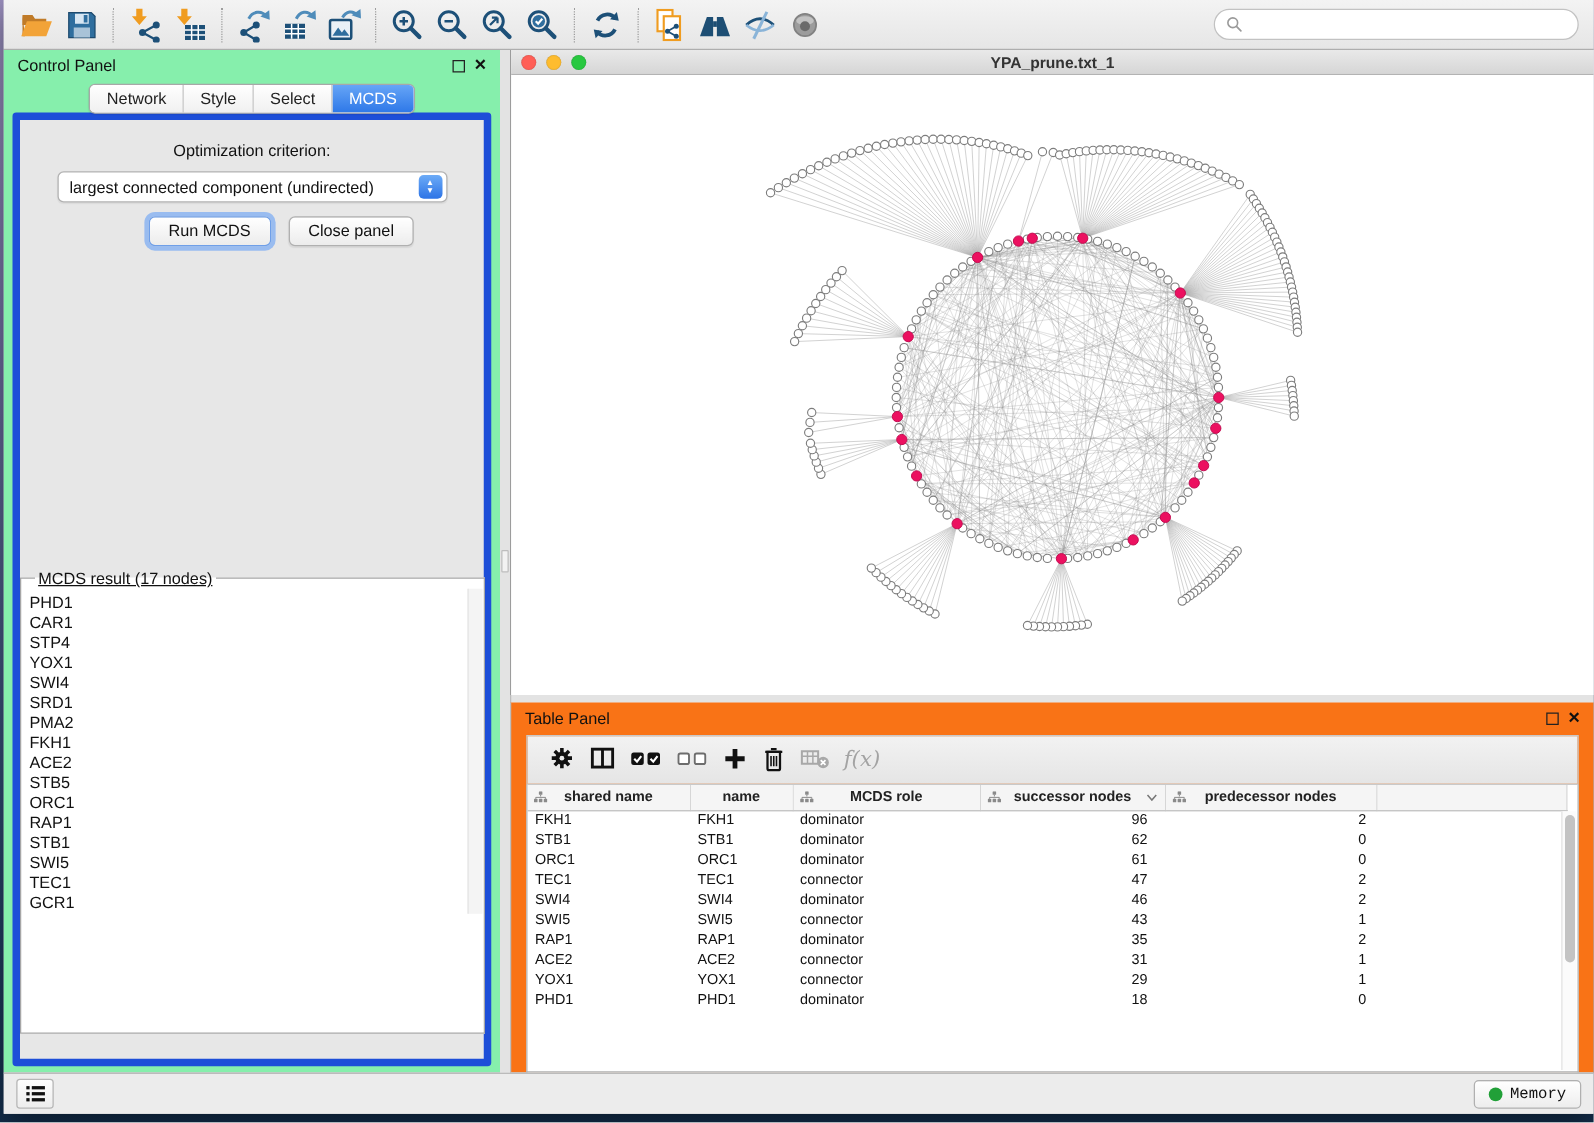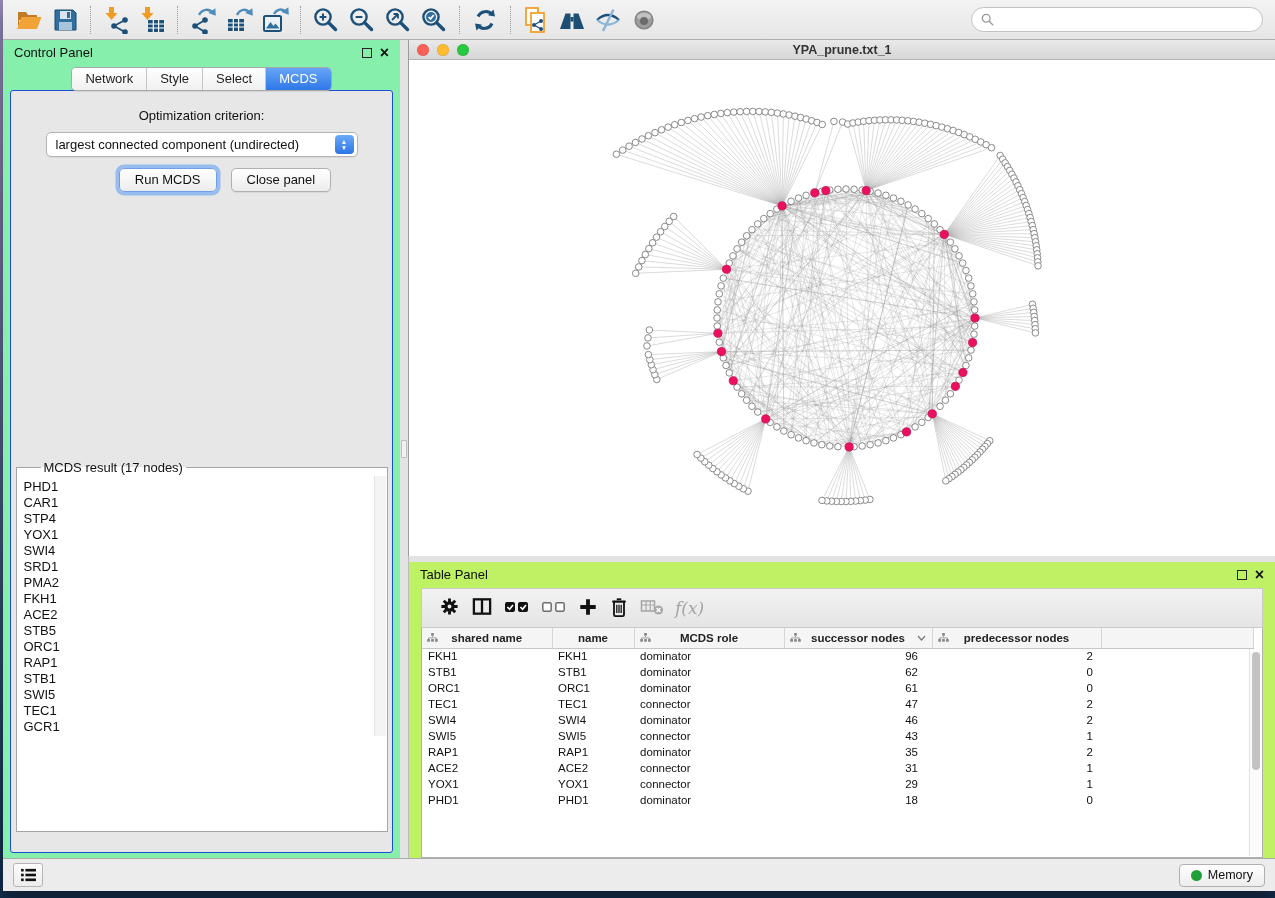--- a/index.html
+++ b/index.html
@@ -30,38 +30,38 @@
   .panel-title { flex:1; font-size:13px; color:#111; }
   .float-box { width:10px; height:10px; border:1.6px solid #222; background:transparent; }
   .close-x { font-size:16px; font-weight:bold; color:#111; line-height:10px; }
   .cp-tabs { display:flex; justify-content:center; margin-top:2px; position:relative; z-index:2; }
   .seg { display:inline-flex; border:1px solid #a8a8a8; border-radius:5px; overflow:hidden;
     background:#fff; box-shadow:0 1px 1px rgba(0,0,0,.08); }
   .seg-tab { padding:3px 13px 4px; font-size:13px; color:#222; background:linear-gradient(#ffffff,#f0f0f0);
     border-left:1px solid #c4c4c4; white-space:nowrap; }
   .seg-tab:first-child { border-left:none; }
   .seg-tab.sel { background:linear-gradient(#66a5f6,#2e78e8); color:#fff; }
-  .cp-body { flex:1; margin:-1px 7px 5px; border:1px solid #1d4ed8; border-radius:3px;
+  .cp-body { flex:1; margin:-1px 7px 5px; border:6px solid #1d4ed8; border-radius:3px;
     background:#e7e7e7; display:flex; flex-direction:column; align-items:center; min-height:0; }
   .opt-label { margin-top:17px; font-size:13px; color:#111; }
   .mac-select { width:312px; height:25px; margin-top:9px; background:#fff; border:1px solid #b3b3b3;
     border-radius:5px; display:flex; align-items:center; box-shadow:0 1px 1px rgba(0,0,0,.06); }
   .mac-select .val { flex:1; padding:0 9px; font-size:13px; color:#111; white-space:nowrap; overflow:hidden; }
   .mac-select .stepper { width:19px; height:19px; margin-right:3px; border-radius:4px;
     background:linear-gradient(#6cabf7,#2d74e6); display:flex; flex-direction:column;
     align-items:center; justify-content:center; color:#fff; }
   .mac-select .stepper span { font-size:6.5px; line-height:6px; }
   .btn-row { margin-top:11px; display:flex; gap:14px; }
   .mac-btn { background:linear-gradient(#ffffff,#ececec); border:1px solid #b0b0b0; border-radius:5px;
     padding:3px 15px 4px; font-size:13px; color:#111; box-shadow:0 1px 1px rgba(0,0,0,.07); }
   .mac-btn.focused { box-shadow:0 0 0 3.5px rgba(110,165,245,.65); border-color:#6f9fe8;margin-left:47px; }
   .cp-spacer { flex:1; }
   .result-group { width:372px; height:372px; flex:0 0 auto; margin-bottom:20px; background:#fff;
     border:1px solid #a6a6a6; position:relative; padding:4px 2px 2px 7px; }
-  .result-legend { font-size:13px; color:#111; padding:0 3px; margin-left:17px; }
+  .result-legend { font-size:13px; color:#111; padding:0 3px; margin-left:4px;text-decoration:underline; }
   .mcds-list { font-size:13px; line-height:16px; color:#111; }
   .list-track { position:absolute; top:1px; right:1px; bottom:1px; width:12px; background:#f4f4f4;
     border-left:1px solid #e4e4e4; }
 
   
   .v-divider { width:8px; flex:0 0 8px; background:#e3e3e3; position:relative; }
   .v-divider .grip { position:absolute; top:400px; left:1px; width:6px; height:18px;
     background:#f2f2f2; border:1px solid #bdbdbd; border-radius:1px; }
 
   
@@ -71,21 +71,21 @@
   .net-titlebar { height:20px; flex:0 0 20px; background:linear-gradient(#e9e9e9,#d6d6d6);
     border-bottom:1px solid #b3b3b3; display:flex; align-items:center; padding:0 8px; position:relative;font-weight:bold; }
   .lights { display:flex; gap:8px; }
   .light { width:12px; height:12px; border-radius:50%; }
   .net-title { position:absolute; left:0; right:0; text-align:center; font-size:12.5px; color:#333; }
   .net-canvas { flex:1; position:relative; background:#fff; overflow:hidden; }
 
   .h-divider { height:6px; flex:0 0 6px; background:#e3e3e3; border-left:1px solid #bdbdbd; }
 
   
-  .tpanel { flex:1; display:flex; flex-direction:column; background:#bef264;
+  .tpanel { flex:1; display:flex; flex-direction:column; background:#f97316;
     border-left:1px solid #bdbdbd; min-height:0; }
   .tp-toolbar { margin:1px 12px 0; height:40px; flex:0 0 40px; border:1px solid #c9c9c9;
     background:linear-gradient(#f2f2f2,#e5e5e5); display:flex; align-items:center; gap:11px; padding:0 17px; }
   .table-wrap { margin:0 12px; flex:1; border:1px solid #b0b0b0; border-top:none; background:#fff;
     position:relative; overflow:hidden; }
   table.node-table { border-collapse:collapse; table-layout:fixed; width:832px; font-size:11.5px; }
   .node-table th { height:20px; font-weight:bold; background:#f5f5f5; border-right:1px solid #d6d6d6;
     border-bottom:1px solid #c6c6c6; color:#222; position:relative; text-align:center; font-size:11.5px; }
   .node-table th .hicon { position:absolute; left:5px; top:5px; }
   .node-table th .sort { position:absolute; right:6px; top:7px; }
@@ -98,21 +98,21 @@
     background:#c3c3c3; border-radius:5px; }
   .table-tabs { height:29px; flex:0 0 29px; display:flex; align-items:center; justify-content:center; }
 
   
   .statusbar { height:33px; flex:0 0 33px; background:#ececec; border-top:1px solid #ababab;
     display:flex; align-items:center; padding:0 10px; }
   .status-btn { width:30px; height:24px; background:linear-gradient(#fdfdfd,#ededed);
     border:1px solid #b6b6b6; border-radius:3px; display:flex; align-items:center; justify-content:center; }
   .memory-btn { margin-left:auto; height:23px; background:linear-gradient(#ffffff,#ededed);
     border:1px solid #b0b0b0; border-radius:4px; display:flex; align-items:center; gap:6px;
-    padding:0 11px; font-size:12.5px; color:#111; }
+    padding:0 11px; font-size:12.5px; color:#111;font-family:Liberation Mono, monospace; }
   .mem-dot { width:11px; height:11px; border-radius:50%; }
 
   .fx-label { font-family:"DejaVu Serif", serif; font-style:italic; color:#a3a3a3; font-size:17px; }
 </style>
 </head>
 <body>
 
 <div class="desktop">
 <div class="app">
 

